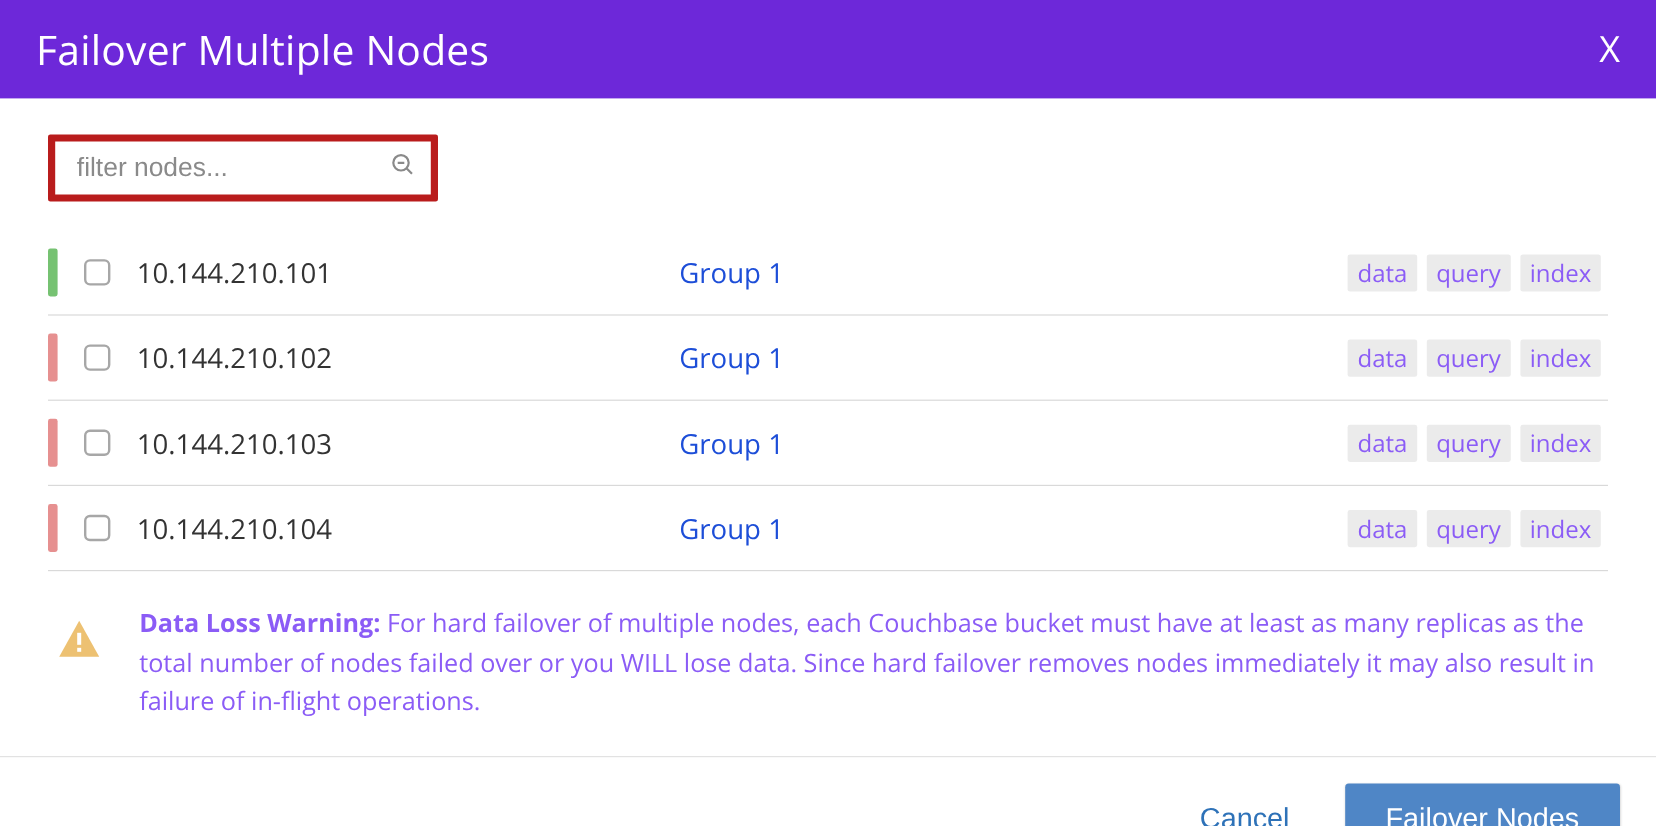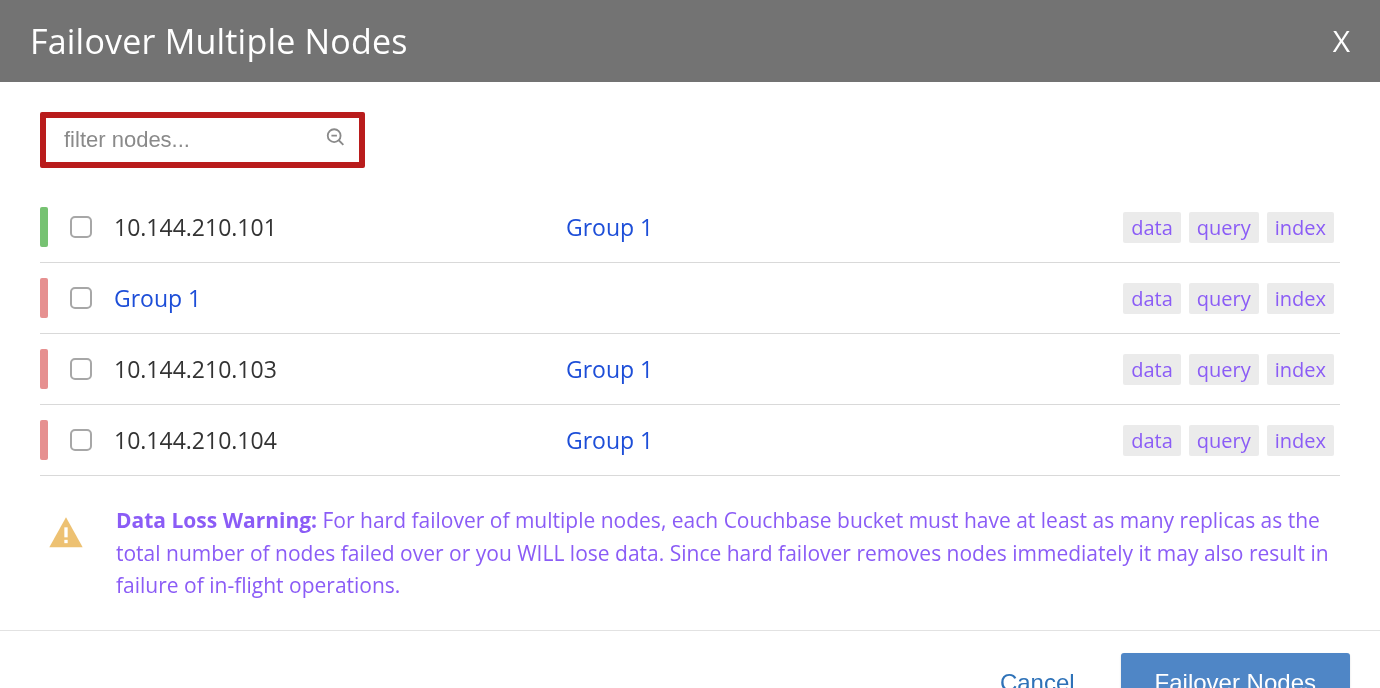--- a/index.html
+++ b/index.html
@@ -8,21 +8,21 @@
     font-family: "Open Sans", "Segoe UI", -apple-system, BlinkMacSystemFont, sans-serif;
     background: #fff;
     color: #333;
     font-size: 16px;
   }
   .dialog {
     width: 1380px;
     background: #fff;
   }
   .dialog-header {
-    background: #737373;
+    background: #6d28d9;
     color: #fff;
     display: flex;
     align-items: center;
     justify-content: space-between;
     padding: 18px 30px 18px 30px;
     height: 82px;
   }
   .dialog-title {
     font-size: 34px;
     font-weight: 400;
@@ -183,20 +183,21 @@
           <div class="node-group">Group 1</div>
           <div class="node-services">
             <span class="svc-tag">data</span>
             <span class="svc-tag">query</span>
             <span class="svc-tag">index</span>
           </div>
         </div>
         <div class="node-row">
           <div class="status-bar status-red"></div>
           <div class="node-check"></div>
+          <div class="node-name">10.144.210.102</div>
           <div class="node-group">Group 1</div>
           <div class="node-services">
             <span class="svc-tag">data</span>
             <span class="svc-tag">query</span>
             <span class="svc-tag">index</span>
           </div>
         </div>
         <div class="node-row">
           <div class="status-bar status-red"></div>
           <div class="node-check"></div>

